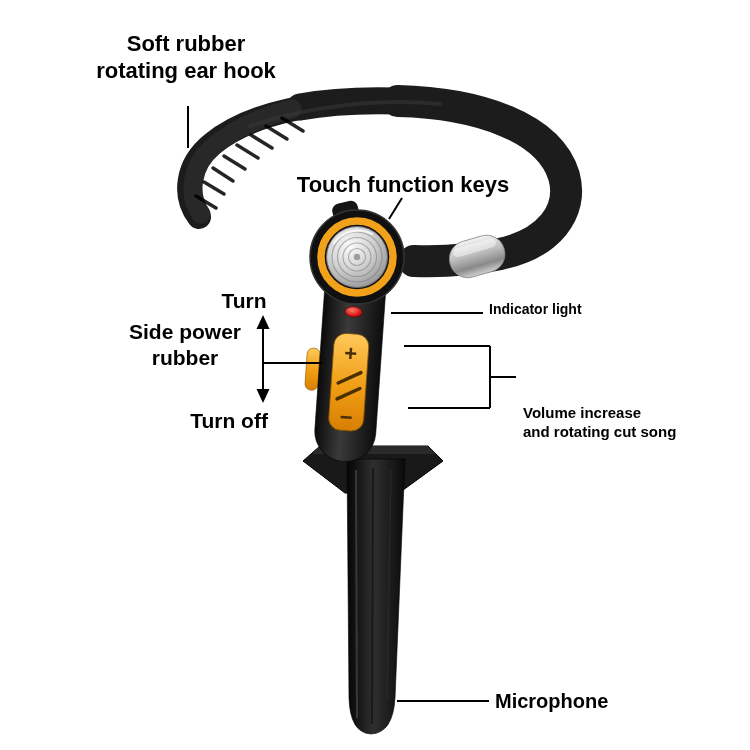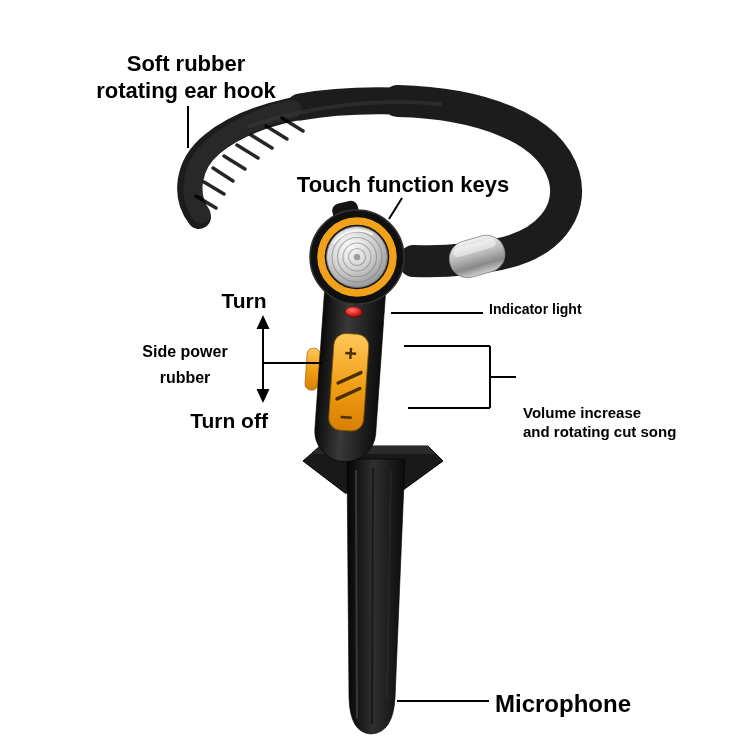--- a/index.html
+++ b/index.html
@@ -2,28 +2,28 @@
 <html><head>
 <meta charset="utf-8">
 <style>
   * { margin:0; padding:0; box-sizing:border-box; }
   html,body { background:#ffffff; }
   body { font-family:"Liberation Sans", sans-serif; }
   .stage { position:relative; width:750px; height:750px; background:#ffffff; overflow:hidden; margin:0 auto; }
   .device-svg { position:absolute; left:0; top:0; width:750px; height:750px; }
   .label { position:absolute; color:#000; font-weight:700; text-align:center; letter-spacing:0; }
   .label .ln { display:block; }
-  .lbl-earhook   { left:71px;  top:50px;  width:230px; font-size:22px; line-height:27px; }
+  .lbl-earhook   { left:71px;  top:30px;  width:230px; font-size:22px; line-height:27px; }
   .lbl-touch     { left:290px; top:172px; width:226px; font-size:22px; }
   .lbl-open      { left:199px; top:289px; width:90px;  font-size:21px; }
-  .lbl-power     { left:100px; top:339px; width:170px; font-size:16px; line-height:26px; }
+  .lbl-power     { left:100px; top:319px; width:170px; font-size:21px; line-height:26px; }
   .lbl-turnoff   { left:184px; top:409px; width:90px;  font-size:21px; }
   .lbl-indicator { left:489px; top:301px; width:200px; font-size:14px; text-align:left; }
   .lbl-volume    { left:523px; top:359px; width:195px; font-size:15px; line-height:19px; text-align:left;margin-top:44px; }
-  .lbl-mic       { left:495px; top:690px; width:180px; font-size:24px; text-align:left; }
+  .lbl-mic       { left:495px; top:690px; width:180px; font-size:20px; text-align:left; }
 </style>
 </head>
 <body>
 
 <div class="stage">
 
   <svg class="device-svg" viewBox="0 0 750 750" xmlns="http://www.w3.org/2000/svg">
     <defs>
       <linearGradient id="bodyGrad" x1="0" y1="0" x2="1" y2="0">
         <stop offset="0" stop-color="#0a0a0a"></stop>

